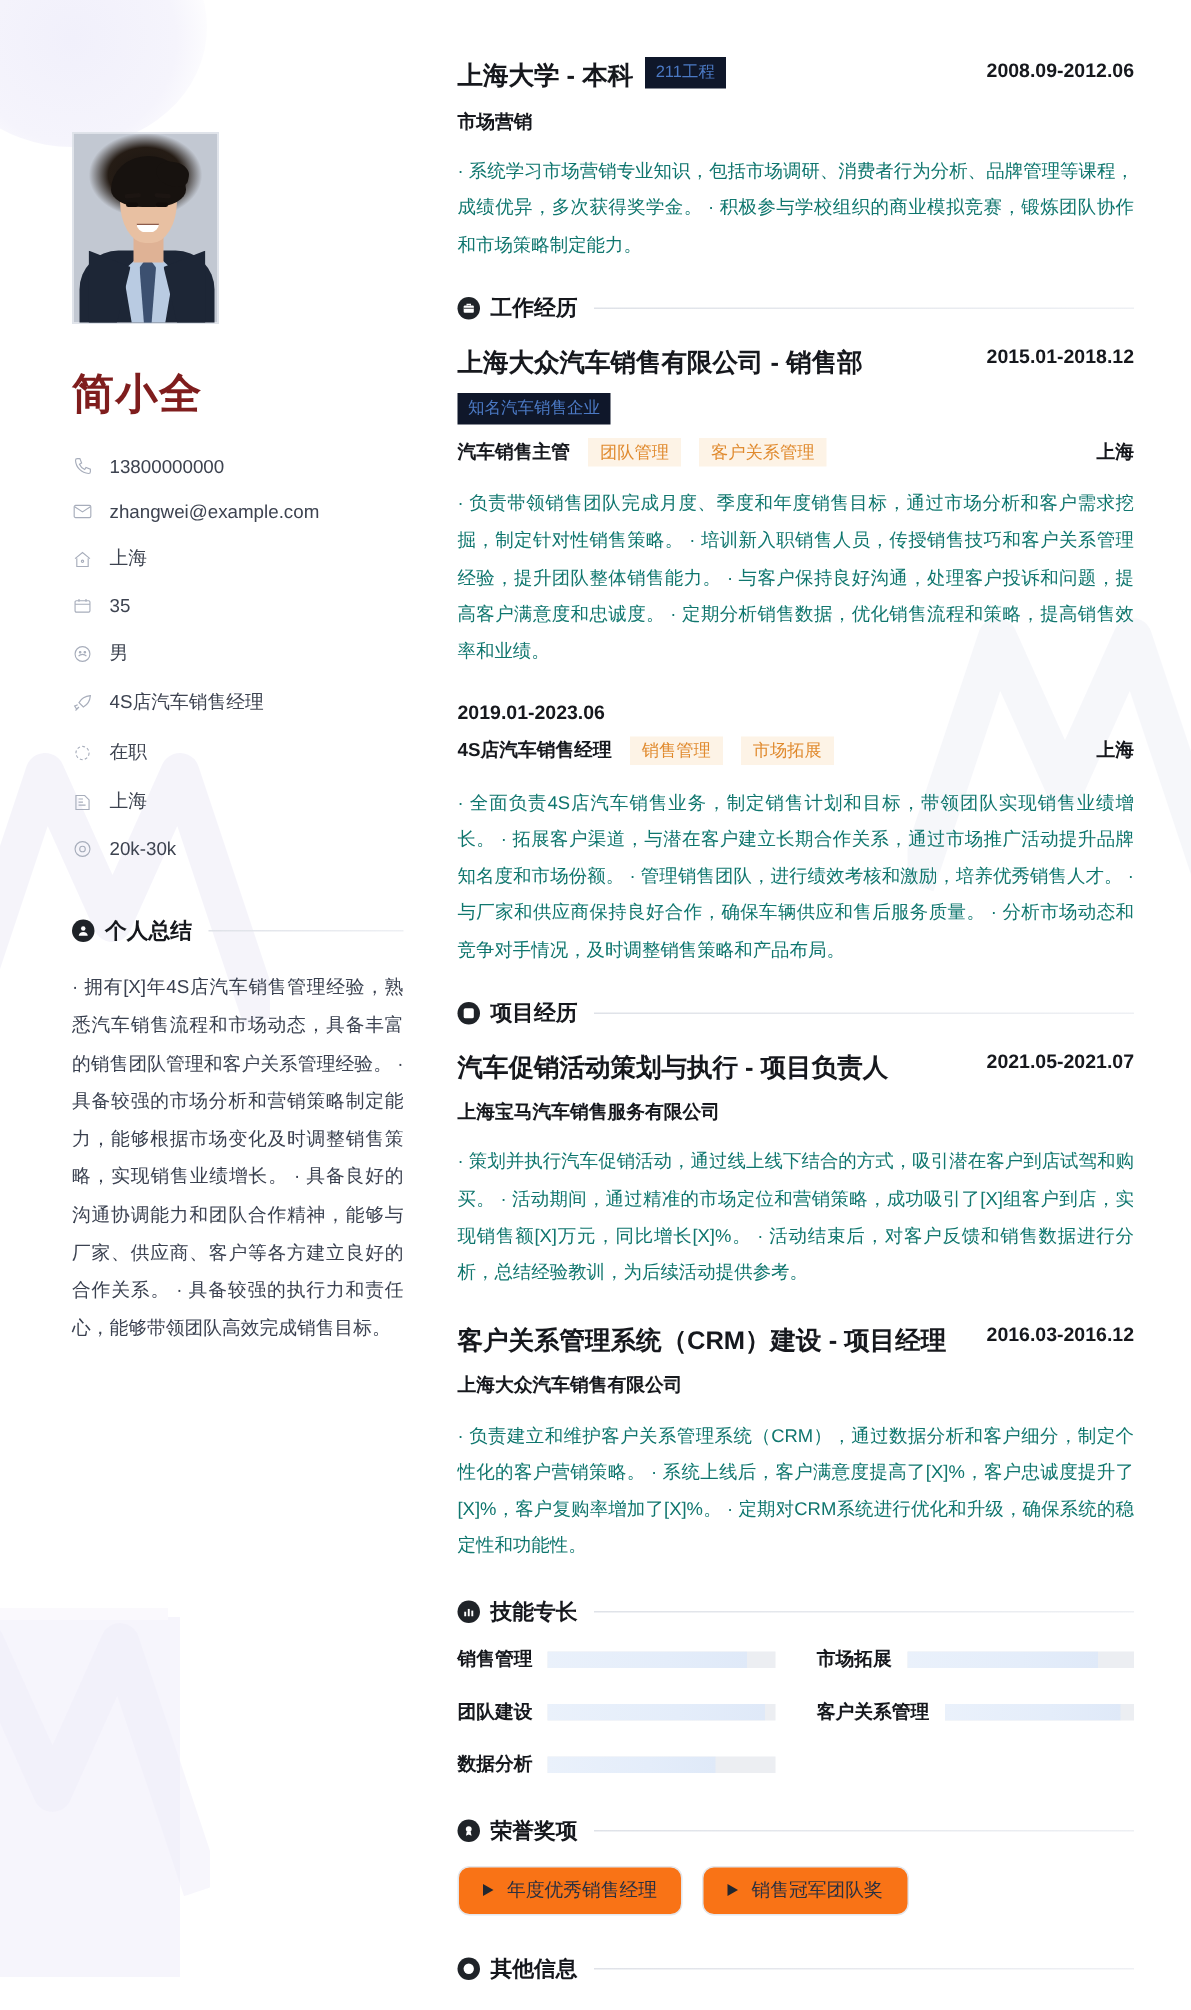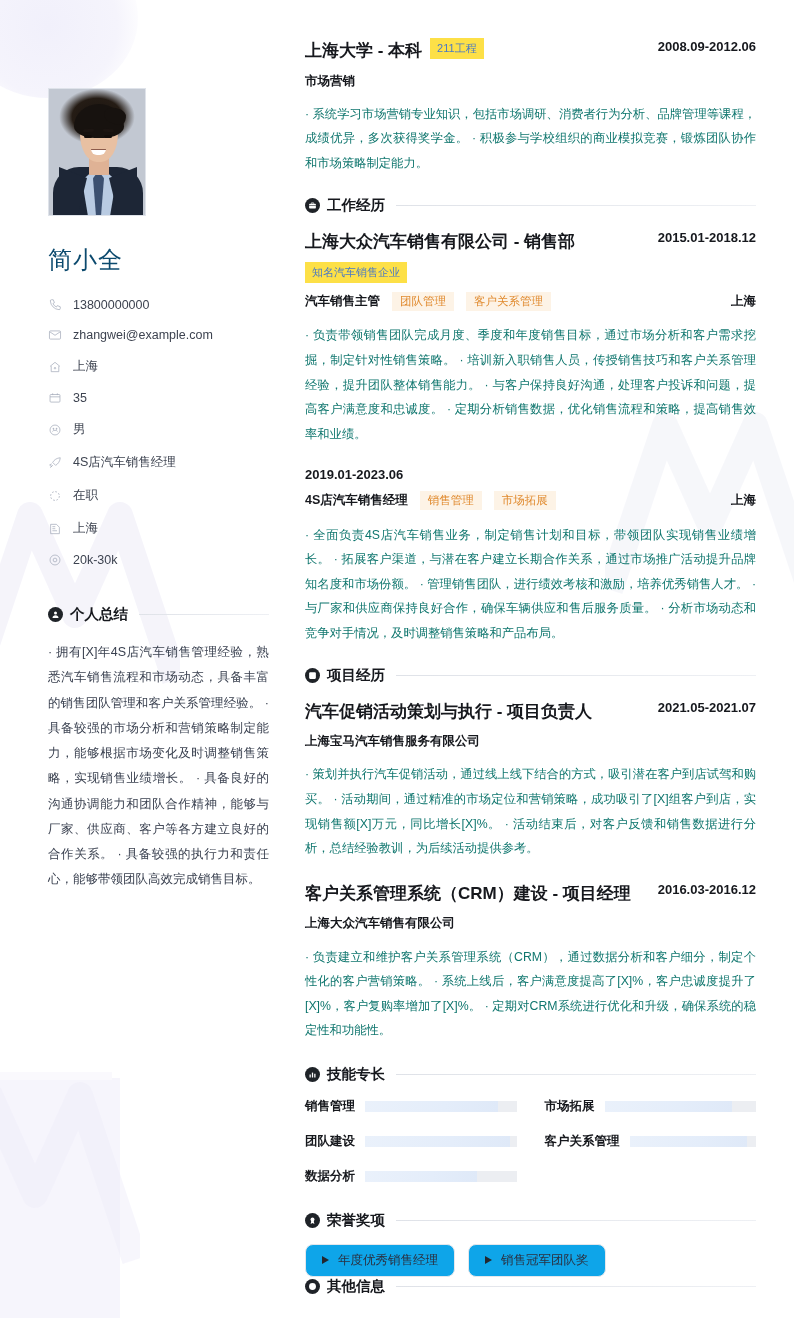--- a/index.html
+++ b/index.html
@@ -86,21 +86,21 @@
   .photo .tie{
     position:absolute; left:44px; top:82px; width:11px; height:46px;
     background:#3c5070; clip-path:polygon(50% 0,100% 16%,72% 100%,28% 100%,0 16%);
   }
   .photo .lapel-l,.photo .lapel-r{
     position:absolute; top:78px; width:28px; height:50px; background:#1d2636;
   }
   .photo .lapel-l{left:10px; clip-path:polygon(0 0,100% 22%,66% 100%,0 100%);}
   .photo .lapel-r{left:60px; clip-path:polygon(100% 0,100% 100%,34% 100%,0 22%);}
 
-  .name { font-size:24px; font-weight:400; letter-spacing:1px; margin:28px 0 22px; color:#0c4a6e; }
+  .name { font-size:28px; font-weight:700; letter-spacing:1px; margin:28px 0 22px; color:#7f1d1d; }
 
   .contact-list { margin:0; padding:0; list-style:none; }
   .contact-item { display:flex; align-items:center; gap:11px; margin-bottom:16px; font-size:12.5px; color:#3d4350; }
   .contact-item .ic { width:14px; height:14px; flex:0 0 14px; color:#a7adbb; display:flex; align-items:center; justify-content:center; }
   .contact-item .ic svg { width:14px; height:14px; stroke:currentColor; fill:none; stroke-width:1.3; }
 
   .side-section { margin-top:38px; }
   .sec-head { display:flex; align-items:center; gap:7px; margin-bottom:16px; }
   .sec-head .badge {
     width:15px; height:15px; border-radius:50%; background:#1f2328;
@@ -117,21 +117,21 @@
   .main .sec-head { margin-bottom:14px; }
   .main .sec-head .t { font-size:14.5px; }
 
   .block { margin-bottom:20px; }
   .row1 { display:flex; align-items:flex-start; gap:10px; }
   .row1 .left { flex:1; display:flex; flex-wrap:wrap; align-items:flex-start; gap:8px; min-width:0; }
   .org { font-size:17px; font-weight:700; color:#16181d; line-height:1.5; }
   .date { font-size:13px; font-weight:700; color:#16181d; white-space:nowrap; padding-top:1px; }
 
   .tag-blue {
-    font-size:11px; color:#4b79c4; background:#fde047;
+    font-size:11px; color:#4b79c4; background:#0f172a;
     padding:2.5px 7px; line-height:1.45; max-width:86px;
   }
   .row2 { display:flex; align-items:center; gap:12px; margin:9px 0 8px; }
   .role { font-size:12.5px; font-weight:700; color:#16181d; white-space:nowrap; }
   .tag-orange { font-size:11.5px; color:#e08a2e; background:#fdf3e6; padding:2px 8px; white-space:nowrap; }
   .city { margin-left:auto; font-size:12.5px; font-weight:700; color:#16181d; }
 
   .desc { font-size:12.3px; line-height:2.0; color:#0f766e; text-align:justify; }
   .sub { font-size:12.5px; font-weight:700; color:#16181d; margin:9px 0 8px; }
 
@@ -141,21 +141,21 @@
   .skill .nm { font-size:12.5px; font-weight:700; color:#16181d; white-space:nowrap; }
   .bar { flex:1; height:11px; background:#eceef2; position:relative; overflow:hidden; }
   .bar i { position:absolute; left:0; top:0; bottom:0; display:block;
            background:linear-gradient(90deg,#eaf1fb 0%,#e4edfa 60%,#dfe9f8 100%); }
 
   
   .honor-row { display:flex; gap:13px; margin-top:6px; }
   .honor {
     display:flex; align-items:center; gap:9px;
     border:1px solid #e4e7ec; border-radius:8px; padding:7px 16px;
-    font-size:12.5px; color:#2b3040; background:#0ea5e9;
+    font-size:12.5px; color:#2b3040; background:#f97316;
   }
   .honor .tri { width:0;height:0;border-left:7px solid #23272f;border-top:4.5px solid transparent;border-bottom:4.5px solid transparent; }
 </style>
 </head>
 <body>
 
 <div class="bg-layer">
   <div class="bg-circle-tl"></div>
   <div class="bg-block-bl"></div>
 
@@ -462,21 +462,21 @@
           <span class="tri"></span>
           <span>年度优秀销售经理</span>
         </div>
         <div class="honor">
           <span class="tri"></span>
           <span>销售冠军团队奖</span>
         </div>
       </div>
     </section>
 
-    <section style="text-align:center;">
+    <section style="margin-top:26px;text-align:center;">
       <div class="sec-head">
         <span class="badge">
           <svg viewBox="0 0 24 24">
               <circle cx="12" cy="12" r="9.2"></circle>
               <path d="M12 6.5l3.2 5.5H8.8z" fill="#fff"></path>
               <path d="M9 14h6v1.6H9z" fill="#fff"></path>
             </svg>
         </span>
         <span class="t">其他信息</span>
         <span class="rule"></span>

